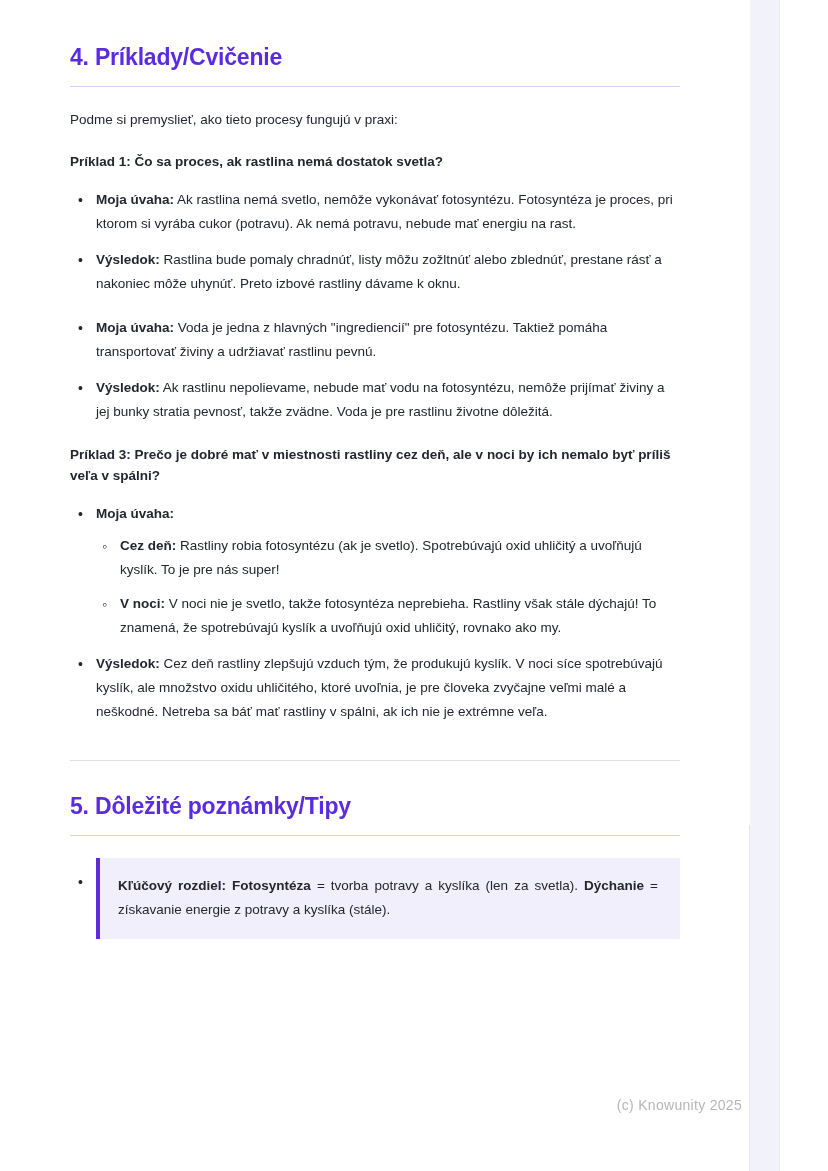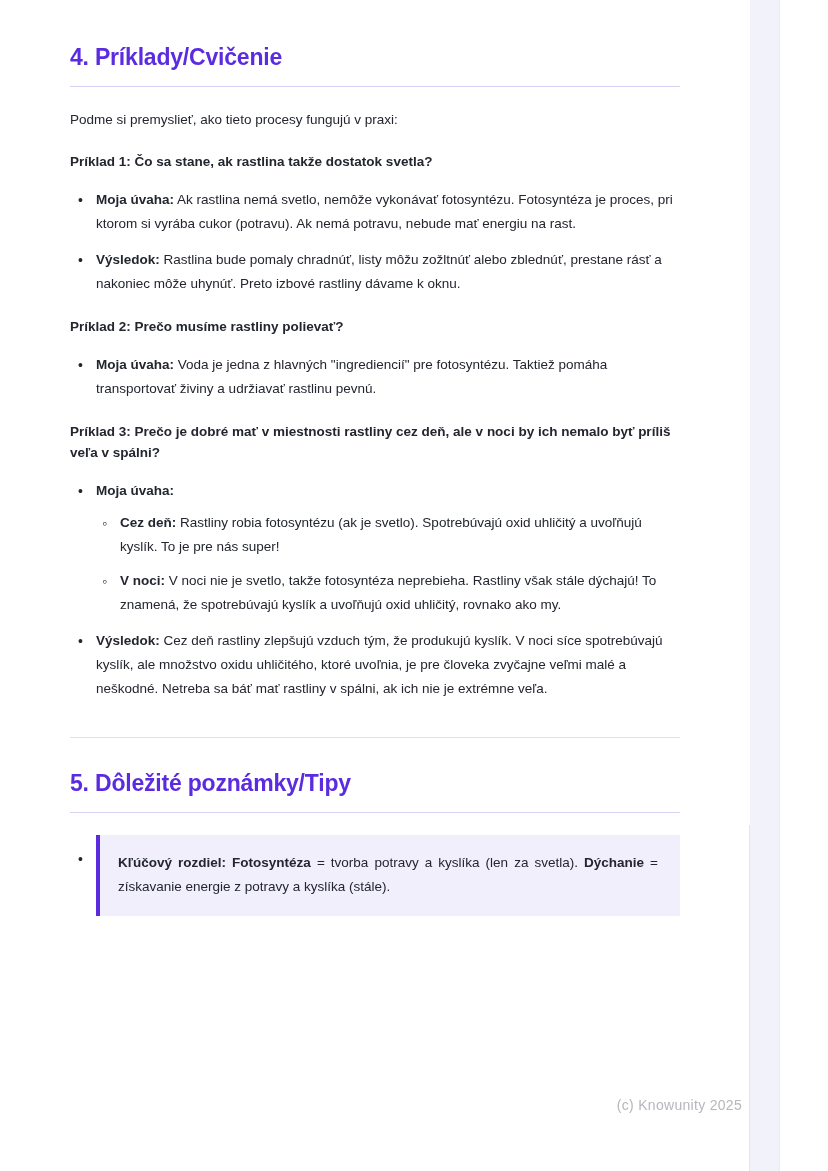--- a/index.html
+++ b/index.html
@@ -167,34 +167,36 @@
   <div class="page-rail-inner"></div>
 </div>
 
 <div class="sheet">
 
   <h2 class="section-title">4. Príklady/Cvičenie</h2>
   <hr class="title-rule">
 
   <p class="lead">Podme si premyslieť, ako tieto procesy fungujú v praxi:</p>
 
-  <p class="qhead">Príklad 1: Čo sa stane, ak rastlina takže dostatok svetla?</p>
+  <p class="qhead">Príklad 1: Čo sa proces, ak rastlina nemá dostatok svetla?</p>
   <ul class="bullets">
     <li>
       <b>Moja úvaha:</b><span> Ak rastlina nemá svetlo, nemôže vykonávať fotosyntézu. Fotosyntéza je proces, pri ktorom si vyrába cukor (potravu). Ak nemá potravu, nebude mať energiu na rast.</span>
     </li>
     <li>
       <b>Výsledok:</b><span> Rastlina bude pomaly chradnúť, listy môžu zožltnúť alebo zblednúť, prestane rásť a nakoniec môže uhynúť. Preto izbové rastliny dávame k oknu.</span>
     </li>
   </ul>
 
-  <p class="qhead">Príklad 2: Prečo musíme rastliny polievať?</p>
   <ul class="bullets">
     <li>
       <b>Moja úvaha:</b><span> Voda je jedna z hlavných "ingrediencií" pre fotosyntézu. Taktiež pomáha transportovať živiny a udržiavať rastlinu pevnú.</span>
+    </li>
+    <li>
+      <b>Výsledok:</b><span> Ak rastlinu nepolievame, nebude mať vodu na fotosyntézu, nemôže prijímať živiny a jej bunky stratia pevnosť, takže zvädne. Voda je pre rastlinu životne dôležitá.</span>
     </li>
   </ul>
 
   <p class="qhead">Príklad 3: Prečo je dobré mať v miestnosti rastliny cez deň, ale v noci by ich nemalo byť príliš veľa v spálni?</p>
   <ul class="bullets">
     <li>
       <b>Moja úvaha:</b>
       <ul class="sub-bullets">
         <li>
           <b>Cez deň:</b><span> Rastliny robia fotosyntézu (ak je svetlo). Spotrebúvajú oxid uhličitý a uvoľňujú kyslík. To je pre nás super!</span>

